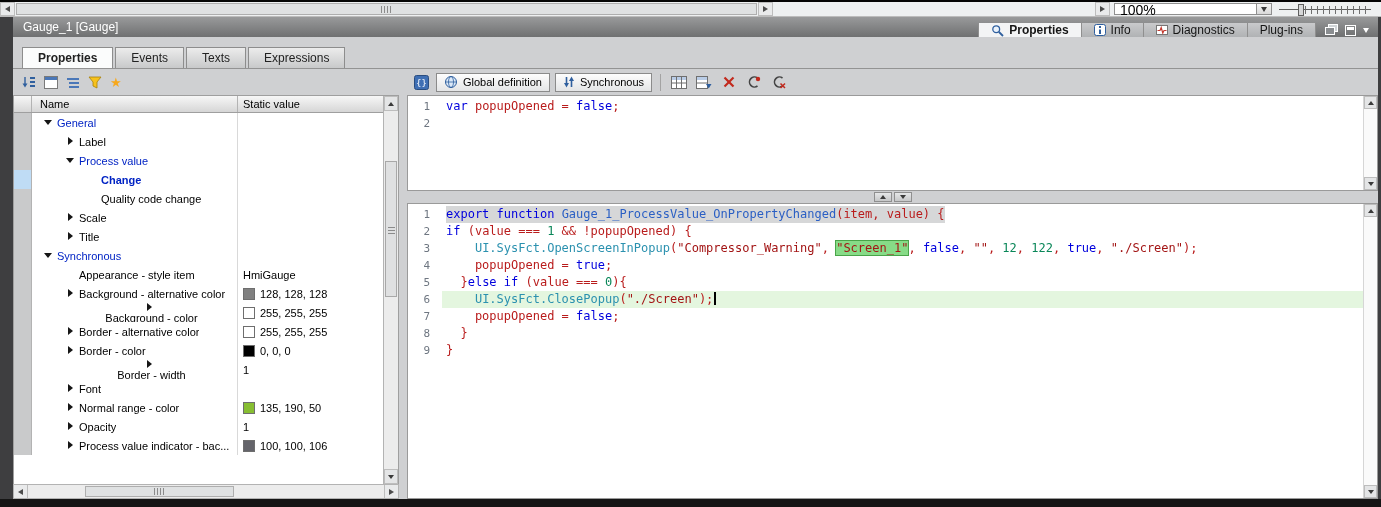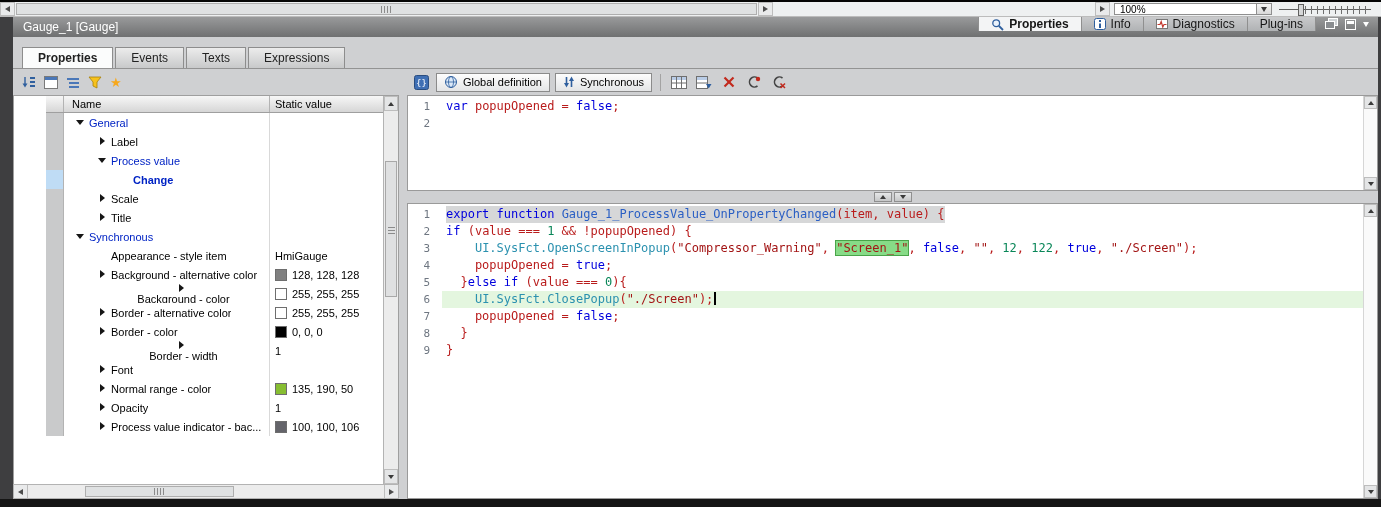--- a/index.html
+++ b/index.html
@@ -17,55 +17,55 @@
   .tri.r{border-top:3.5px solid transparent;border-bottom:3.5px solid transparent;border-left:5px solid #4c4c4c;}
   .tri.d{border-left:3.5px solid transparent;border-right:3.5px solid transparent;border-top:5px solid #3a3a3a;}
   .tri.u{border-left:3px solid transparent;border-right:3px solid transparent;border-bottom:4px solid #3a3a3a;}
   .tri.dn{border-left:3px solid transparent;border-right:3px solid transparent;border-top:4px solid #3a3a3a;}
   .htrack{position:relative;background:#eef0f1;}
   .htrack.t1{width:743px;}
   .htrack.t2{flex:1;}
   .hthumb{position:absolute;left:1px;right:1px;top:1px;bottom:1px;background:#dfe1e2;border:1px solid #aeaeae;display:flex;align-items:center;justify-content:center;}
   .grip-v{width:11px;height:7px;background:repeating-linear-gradient(90deg,#8b8b8b 0 1px,transparent 1px 3px);}
   .zoom-combo{width:158px;margin:1px 3px 1px 4px;background:#fff;border:1px solid #8f8f8f;display:flex;align-items:stretch;flex:none;}
-  .zoom-value{flex:1;font-size:10px;line-height:12px;padding:0 5px;}
+  .zoom-value{flex:1;font-size:14px;line-height:12px;padding:0 5px;}
   .zoom-drop{width:15px;border-left:1px solid #8f8f8f;background:linear-gradient(#f5f5f5,#d9d9d9);display:flex;align-items:center;justify-content:center;}
   .zoom-slider{width:92px;position:relative;margin:0 10px 0 4px;flex:none;}
   .zs-line{position:absolute;left:0;right:0;top:7px;height:1px;background:#5f5f5f;}
   .zs-ticks{position:absolute;left:26px;right:2px;top:4px;height:8px;background:repeating-linear-gradient(90deg,#6f6f6f 0 1px,transparent 1px 6px);}
   .zs-thumb{position:absolute;left:19px;top:2px;width:6px;height:12px;background:#d6d7d8;border:1px solid #5f5f5f;}
 
   
   .mid{flex:1;display:flex;min-height:0;}
   .left-strip{width:13px;background:#3e3e40;flex:none;}
   .right-strip{width:3px;background:#3e3e40;flex:none;}
   .content{flex:1;display:flex;flex-direction:column;min-width:0;}
   .bottom-bar{height:8px;background:#151515;flex:none;}
 
   
-  .title-bar{height:20px;background:linear-gradient(#999a9b,#6f7071);display:flex;align-items:flex-start;color:#fff;flex:none;}
+  .title-bar{height:20px;background:linear-gradient(#999a9b,#6f7071);display:flex;align-items:flex-end;color:#fff;flex:none;}
   .tb-title{padding:0 10px;line-height:20px;font-size:12px;white-space:nowrap;}
   .tb-tabs{margin-left:auto;display:flex;align-items:stretch;}
   .tb-tab{display:flex;align-items:center;gap:5px;padding:0 12px;font-size:12px;color:#161616;background:linear-gradient(#c9cacc,#b0b2b4);border-left:1px solid #8f8f8f;white-space:nowrap;}
   .tb-tab.active{background:#f3f4f5;font-weight:bold;}
   .tb-winicons{display:flex;align-items:center;gap:7px;padding:0 9px;border-left:1px solid #8f8f8f;}
   .icon{display:inline-flex;align-items:center;justify-content:center;line-height:0;}
 
   
   .sub-tabs{padding:10px 0 0 9px;display:flex;gap:2px;flex:none;}
   .sub-tab{padding:3px 15px;font-size:12px;background:linear-gradient(#ececec,#c8c9ca);border:1px solid #8d8d8d;border-bottom:none;color:#222;white-space:nowrap;}
   .sub-tab.active{background:#fbfcfc;font-weight:bold;}
 
   
   .main{flex:1;display:flex;min-height:0;border-top:1px solid #939393;background:#cfd0d2;}
 
   
   .left-panel{width:386px;display:flex;flex-direction:column;min-height:0;flex:none;}
   .lp-toolbar{height:26px;display:flex;align-items:center;gap:8px;padding:0 8px;flex:none;}
-  .lp-body{flex:1;display:flex;min-height:0;background:#fff;border:1px solid #9f9f9f;border-bottom:none;padding-left:32px;}
+  .lp-body{flex:1;display:flex;min-height:0;background:#fff;border:1px solid #9f9f9f;border-bottom:none;}
   .lp-grid{flex:1;display:flex;flex-direction:column;min-width:0;overflow:hidden;}
   .phead{height:17px;display:flex;background:linear-gradient(#f7f7f7,#d6d6d6);border-bottom:1px solid #9f9f9f;font-size:11px;flex:none;}
   .phead .hg{width:18px;border-right:1px solid #b3b3b3;flex:none;}
   .phead .hname{width:206px;padding:2px 0 0 8px;border-right:1px solid #b3b3b3;flex:none;}
   .phead .hval{flex:1;padding:2px 0 0 5px;}
   .prow{height:19px;display:flex;background:#fff;font-size:11px;align-items:stretch;flex:none;}
   .pgutter{width:18px;background:#c9cacb;border-right:1px solid #b3b3b3;flex:none;}
   .prow.selected .pgutter{background:#bfdcf5;}
   .pname{width:206px;display:flex;align-items:center;border-right:1px solid #d9d9d9;flex:none;overflow:hidden;}
   .exp{width:9px;height:9px;margin-right:4px;flex:none;position:relative;}
@@ -286,20 +286,28 @@
                       <span class="exp expanded"></span>
                       <span class="plabel cat">Process value</span>
                     </div>
                     <div class="pvalue"></div>
                   </div>
                   <div class="prow selected">
                     <div class="pgutter"></div>
                     <div class="pname" style="padding-left: 56px;">
                       <span class="exp none"></span>
                       <span class="plabel cat">Change</span>
+                    </div>
+                    <div class="pvalue"></div>
+                  </div>
+                  <div class="prow">
+                    <div class="pgutter"></div>
+                    <div class="pname" style="padding-left: 56px;">
+                      <span class="exp none"></span>
+                      <span class="plabel">Quality code change</span>
                     </div>
                     <div class="pvalue"></div>
                   </div>
                   <div class="prow">
                     <div class="pgutter"></div>
                     <div class="pname" style="padding-left: 34px;">
                       <span class="exp collapsed"></span>
                       <span class="plabel">Scale</span>
                     </div>
                     <div class="pvalue"></div>

